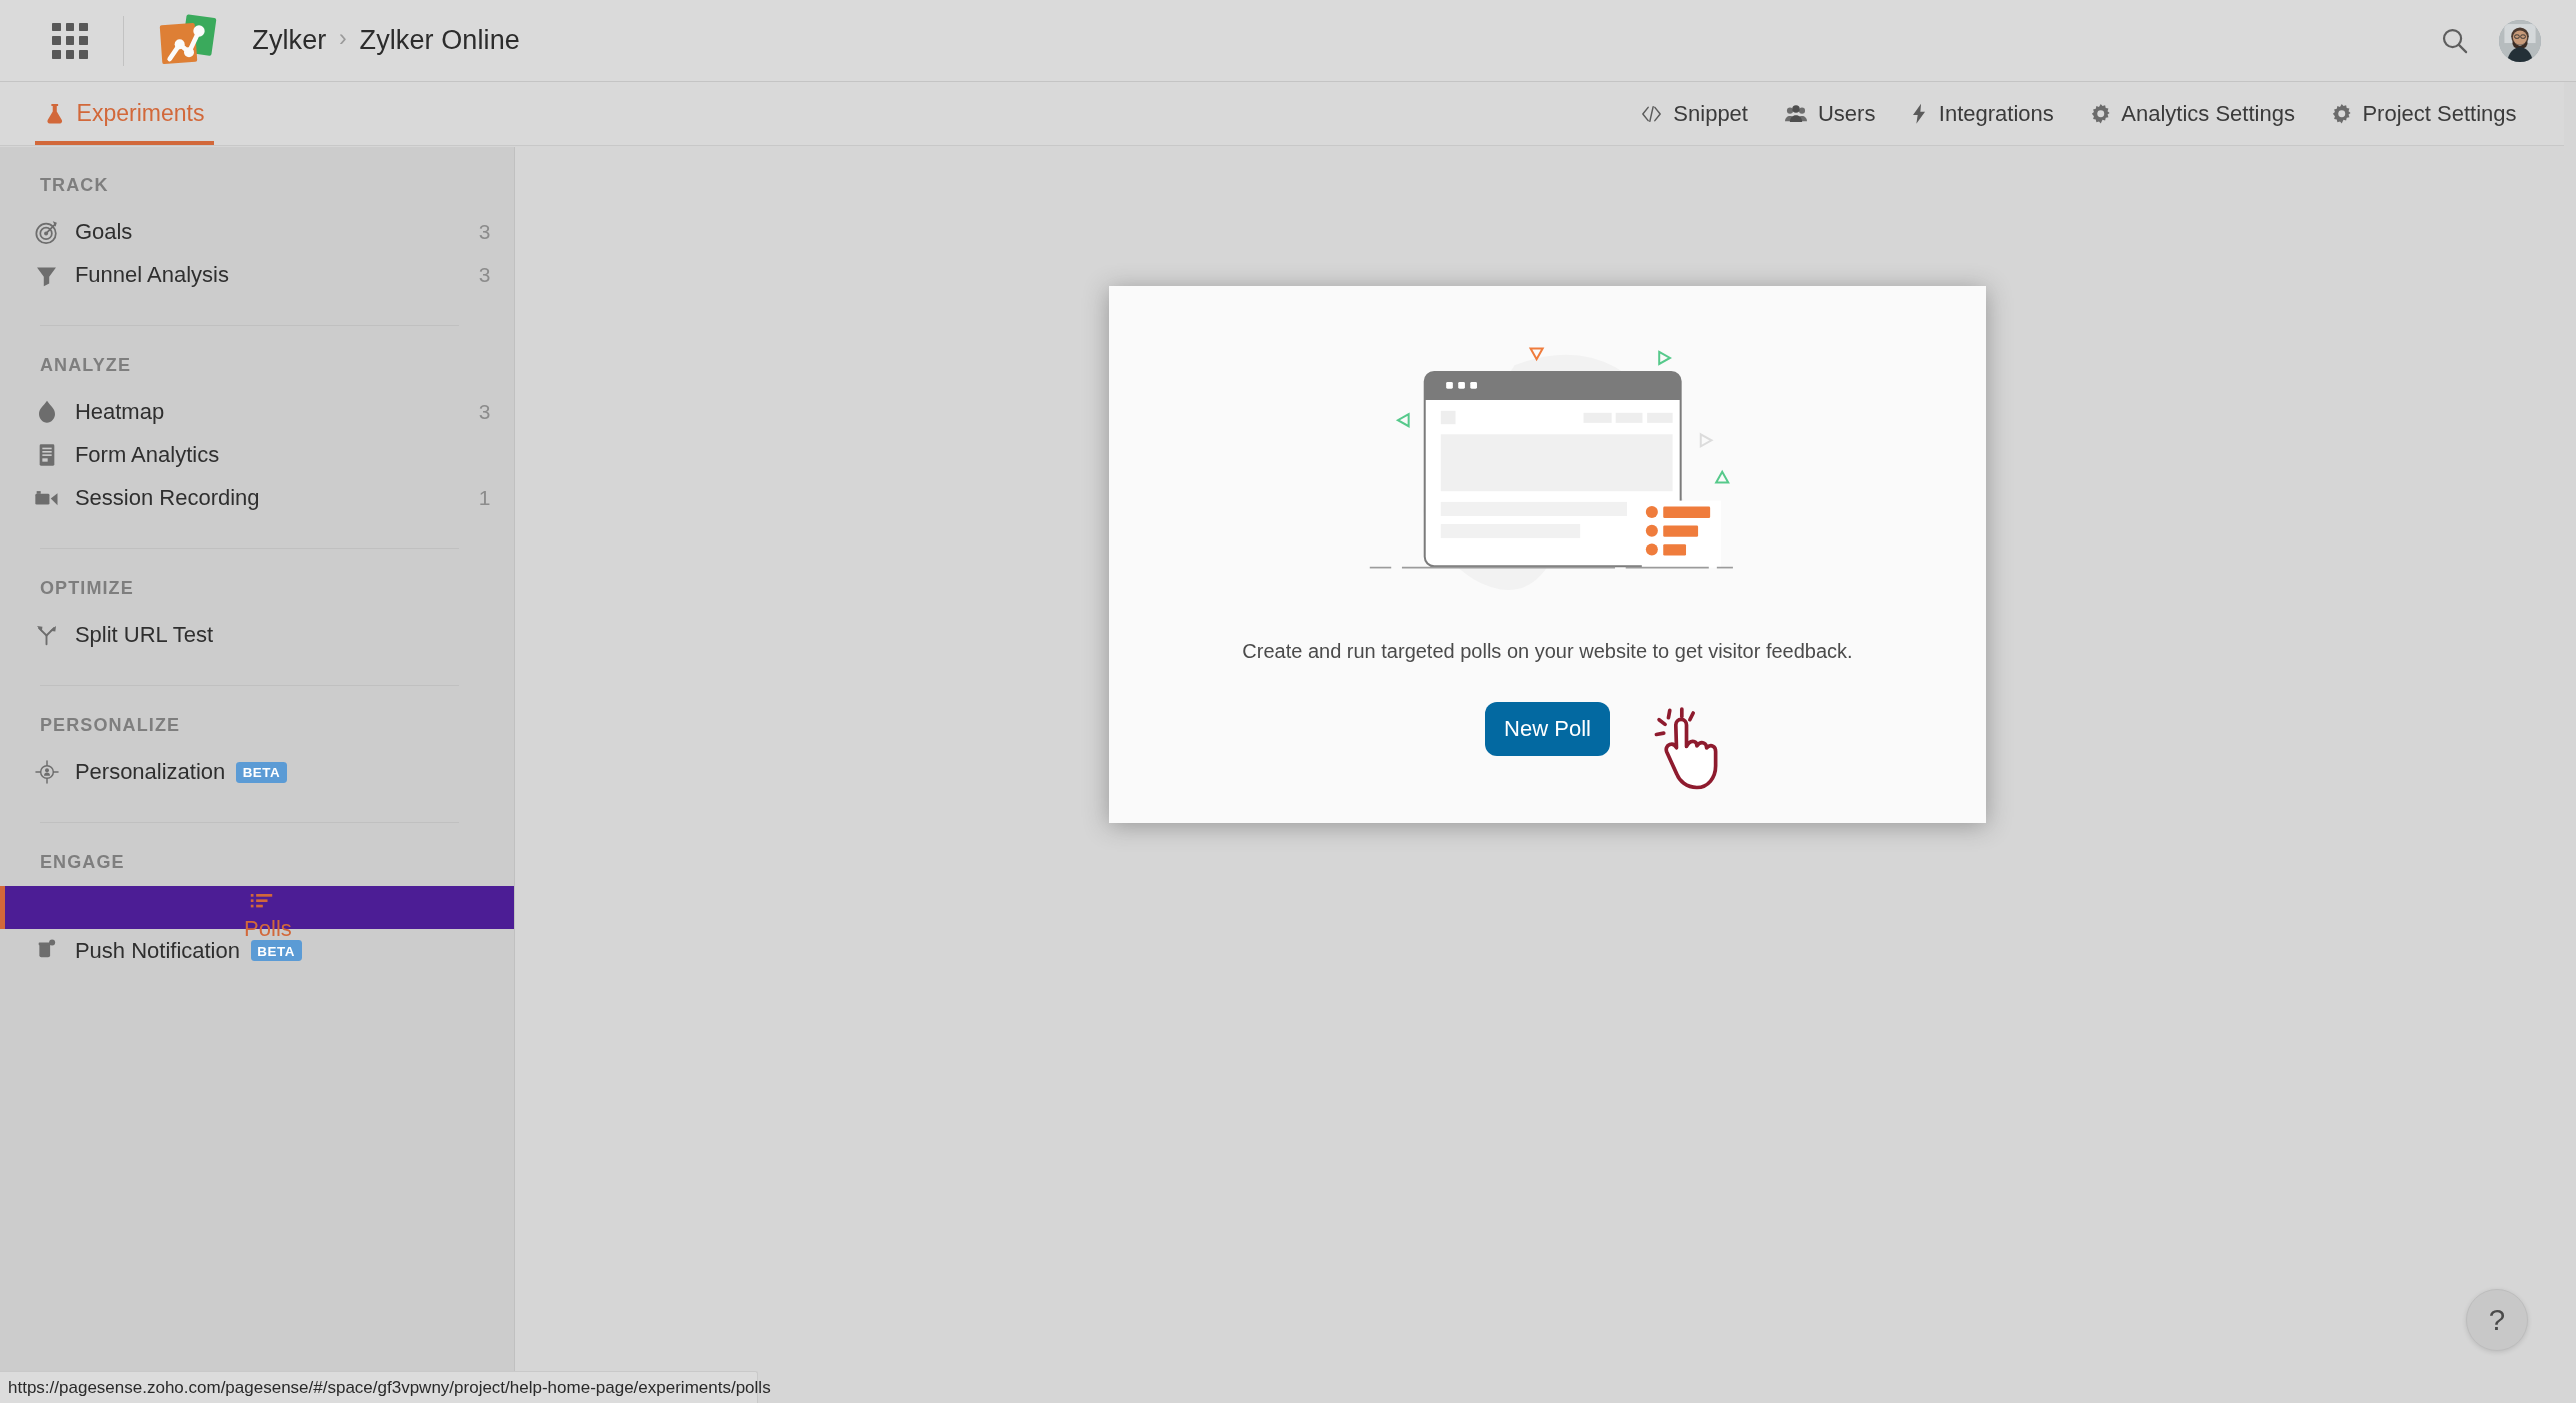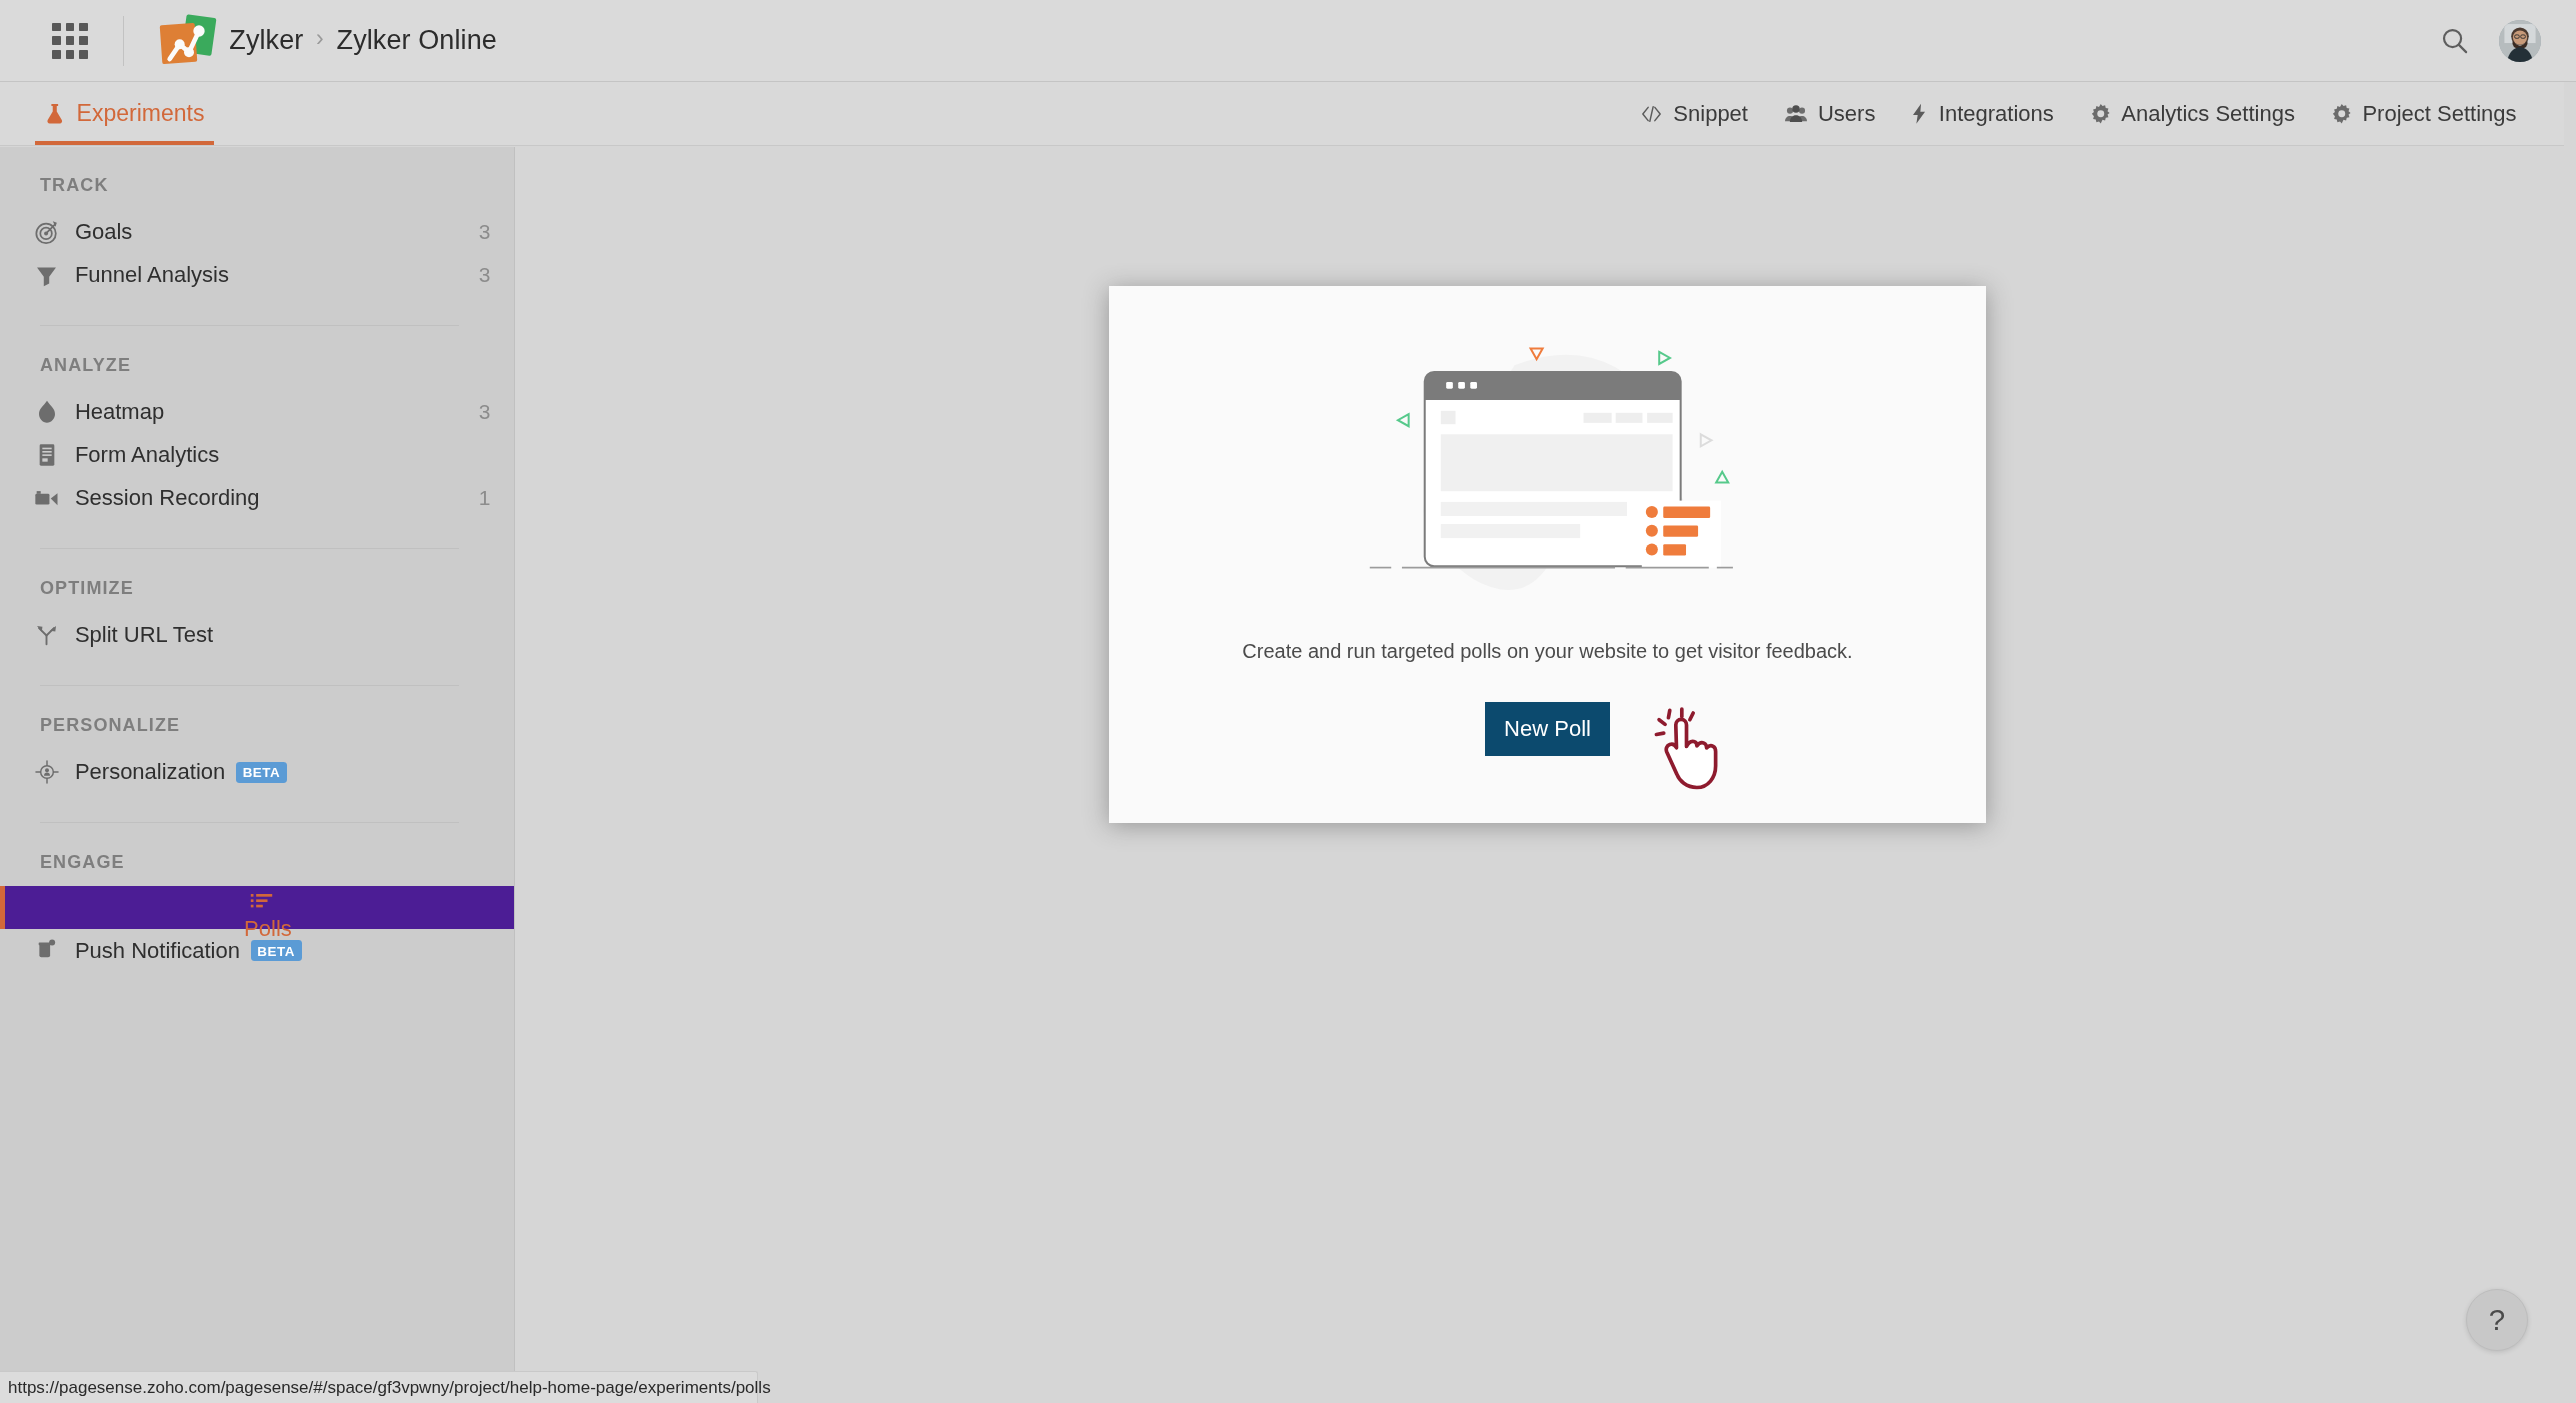--- a/index.html
+++ b/index.html
@@ -27,21 +27,21 @@
   .logo .sq-green {
     position:absolute; left: 25.5px; top: 1.3px; width: 29.5px; height: 38px;
     background:#3aaa5c; transform: rotate(8deg); border-radius: 2px;
   }
   .logo .sq-orange {
     position:absolute; left: 2.7px; top: 9.4px; width: 35px; height: 39px;
     background:#de7f35; transform: rotate(-4deg); border-radius: 2px;
   }
   .logo svg { position: absolute; left:0; top:0; width: 58px; height: 52px; }
 
-  .crumb { margin-left: 13px; display:flex; align-items:flex-start; gap: 12.7px;
+  .crumb { margin-left: 36px; display:flex; align-items:flex-start; gap: 12.7px;
            font-size: 27px; color:#2c2c2c; letter-spacing:0.1px; }
   .crumb .sep { color:#9a9a9a; font-size: 23px; }
   .crumb a { color:#2c2c2c; text-decoration:none; cursor:pointer; }
 
   .hdr-right { margin-left:auto; display:flex; align-items:center; gap: 29.5px; margin-right: 35px; }
   .search-ic { width: 31px; height: 31px; cursor:pointer; }
   .avatar { width: 42px; height: 42px; border-radius:50%; overflow:hidden; cursor:pointer;
             background:#9aa6ad; position:relative; }
   .avatar svg { position:absolute; inset:0; }
 
@@ -88,21 +88,21 @@
     position:absolute; left:1109px; top:286px; width:877px; height:537px;
     background:#fafafa; box-shadow: 0 2.7px 23px rgba(60,60,60,.42);
   }
   .illus { position:absolute; left:0; right:0; top:39px; height:322px; }
   .illus svg { display:block; margin: 0 auto; }
   .desc-text { text-align:center; font-size: 20px; color:#4b4b4b;
                position:absolute; left:0; right:0; top: 354px; }
   .btn-wrap { position:absolute; left:0; right:0; top: 416px; display:flex;
               justify-content:center; align-items:flex-start; }
   .btn-new {
-    background:#0c4a6e; color:#fff; font-size:22px; border:none; border-radius:0;
+    background:#0369a1; color:#fff; font-size:22px; border:none; border-radius:12px;
     padding: 14px 19px; cursor:pointer; font-family:"Liberation Sans", sans-serif;
   }
   .cursor-ic { position:absolute; left: 535px; top: 419px; width: 81px; height: 87px;
                pointer-events:none; }
 
   
   .help-fab {
     position:absolute; right: 48px; bottom: 52px; width:62px; height:62px;
     border-radius:50%; background:#c8c8c8; border:0.7px solid #bdbdbd;
     display:flex; align-items:center; justify-content:center;

